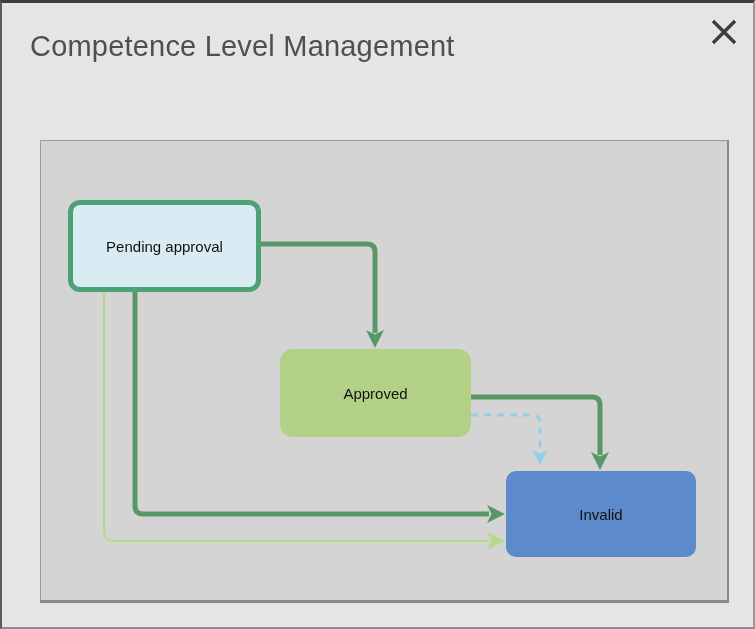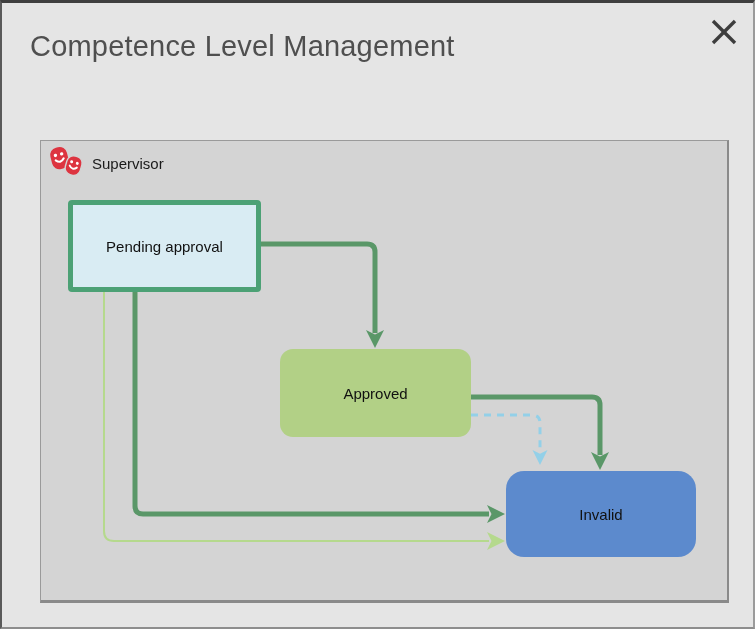--- a/index.html
+++ b/index.html
@@ -40,29 +40,29 @@
   .lane-label { font-size: 15px; color: #1a1a1a; padding-top: 4px; }
 
   .edges-svg { position: absolute; left: 0; top: 0; width: 689px; height: 463px; }
 
   .node {
     position: absolute; display: flex; align-items: center; justify-content: center;
     font-size: 15px; color: #111111; text-align: center; cursor: default;
   }
   .node-pending {
     left: 27px; top: 59px; width: 193px; height: 92px;
-    background: #d9ecf3; border: 5px solid #4ca175; border-radius: 4px;
+    background: #d9ecf3; border: 5px solid #4ca175; border-radius: 12px;
   }
   .node-approved {
     left: 239px; top: 208px; width: 191px; height: 88px;
     background: #b2d086; border-radius: 13px;
   }
   .node-invalid {
     left: 465px; top: 330px; width: 190px; height: 86px;
-    background: #5c8acd; border-radius: 18px;
+    background: #5c8acd; border-radius: 10px;
   }
 </style>
 </head>
 <body>
 
 <div class="dialog">
 
   <div class="dialog-title">Competence Level Management</div>
 
   <button class="close-btn">
@@ -95,37 +95,20 @@
         <path d="M94,151 V365 Q94,373 102,373 H448" fill="none" stroke="#5a9768" stroke-width="5"></path>
         <path d="M464,373 L446,364 L450.5,373 L446,382 Z" fill="#5a9768"></path>
       </g>
 
       <g>
         <path d="M63,151 V390 Q63,400 73,400 H448" fill="none" stroke="#b5d98d" stroke-width="2"></path>
         <path d="M464,400 L446,391 L450.5,400 L446,409 Z" fill="#b5d98d"></path>
       </g>
     </svg>
 
-    <div class="lane-header">
-      <svg class="lane-icon" viewBox="0 0 38 33">
-        <g transform="rotate(-14 12 13)">
-          <rect x="3" y="2" width="17" height="22" rx="7.5" fill="#dd3440"></rect>
-          <circle cx="8.2" cy="9.4" r="1.7" fill="#ffffff"></circle>
-          <circle cx="14.6" cy="9.4" r="1.7" fill="#ffffff"></circle>
-          <path d="M7.3,14.2 Q11.4,19 15.5,14.2" fill="none" stroke="#ffffff" stroke-width="2.1" stroke-linecap="round"></path>
-        </g>
-        <g transform="rotate(16 26 22)">
-          <rect x="17.5" y="11" width="15.5" height="19.5" rx="6.8" fill="#dd3440" stroke="#d4d4d4" stroke-width="1.4"></rect>
-          <circle cx="22.3" cy="17.6" r="1.5" fill="#ffffff"></circle>
-          <circle cx="28.2" cy="17.6" r="1.5" fill="#ffffff"></circle>
-          <path d="M21.5,21.8 Q25.2,26 28.9,21.8" fill="none" stroke="#ffffff" stroke-width="1.9" stroke-linecap="round"></path>
-        </g>
-      </svg>
-      <span class="lane-label">Supervisor</span>
-    </div>
 
     <div class="node node-pending">
       <span>Pending approval</span>
     </div>
 
     <div class="node node-approved">
       <span>Approved</span>
     </div>
 
     <div class="node node-invalid">

